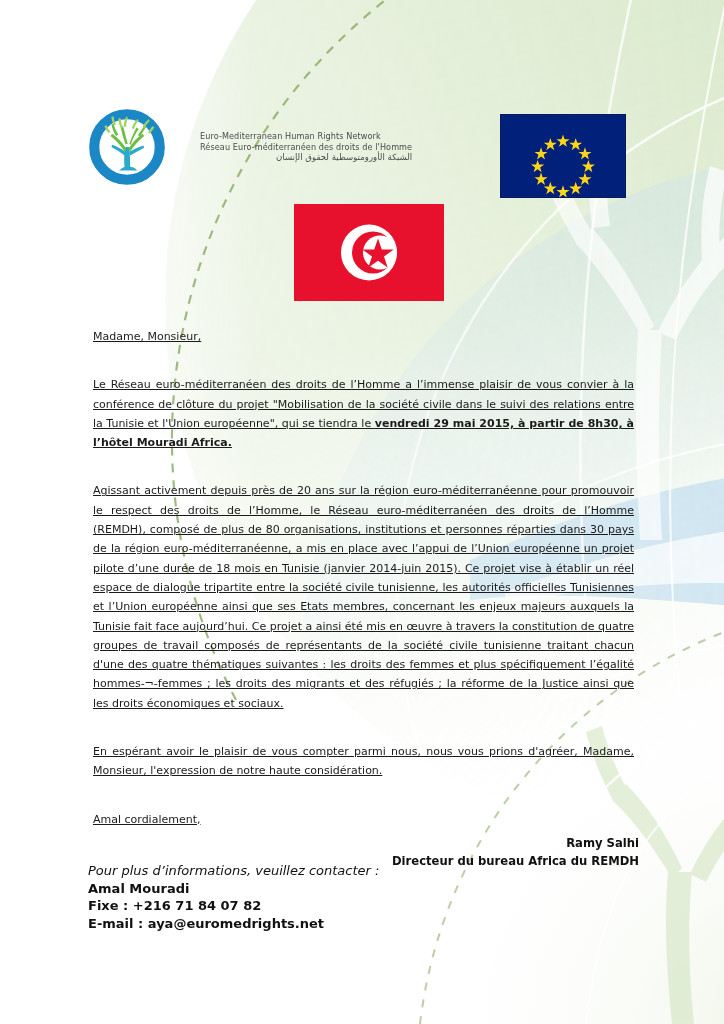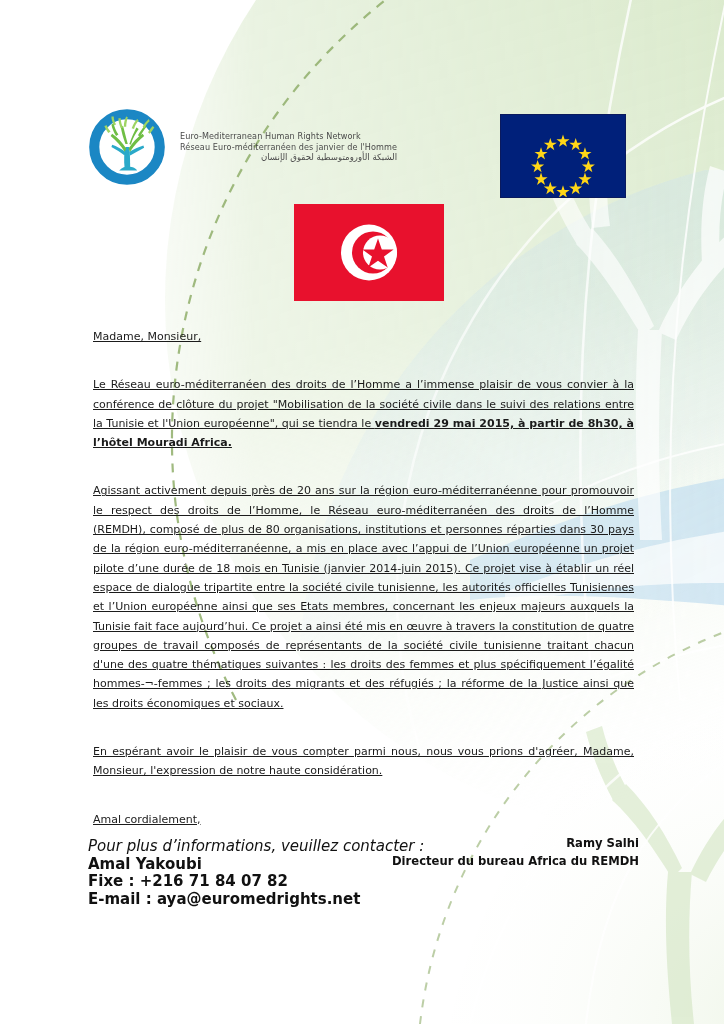--- a/index.html
+++ b/index.html
@@ -45,20 +45,21 @@
     display: flex;
     flex-direction: column;
     justify-content: center;
     line-height: 1.28;
   }
   .logo-text span {
     font-size: 8.1px;
     color: #4a4a4a;
     letter-spacing: .1px;
     white-space: nowrap;
+    margin-left: 20px;
   }
   .logo-text span.ar {
     font-size: 8.6px;
     direction: rtl;
     color: #4a4a4a;
   }
 
   .eu-flag {
     position: absolute;
     left: 500px;
@@ -104,22 +105,22 @@
     text-align: right;
     font-size: 11.6px;
     line-height: 18px;
     font-weight: bold;
     color: #111;
   }
 
   .contact {
     position: absolute;
     left: 88px;
-    top: 838px;
-    font-size: 15px;
+    top: 862px;
+    font-size: 13px;
     line-height: 17.6px;
     color: #111;
   }
   .contact .lead {
     font-style: italic;
     font-weight: normal;
   }
   .contact .strong { font-weight: bold; }
 </style>
 </head>
@@ -241,21 +242,21 @@
         <path d="M46 24 C46 19 47 15 49 11 L51 12 C50 16 49 20 49 24 Z"></path>
         <path d="M56 26 C58 21 60 17 63 14 L65 16 C62 19 60 23 59 27 Z"></path>
         <path d="M33 22 C31 18 30 14 30 11 L33 11 C33 14 34 18 36 21 Z"></path>
         <path d="M70 24 C72 20 75 17 78 14 L79 17 C76 19 74 23 72 26 Z"></path>
         <path d="M26 32 C24 29 22 26 21 23 L24 22 C25 25 27 28 29 30 Z"></path>
         <path d="M77 31 C79 28 81 25 83 23 L85 25 C83 28 81 31 79 33 Z"></path>
       </g>
     </svg>
     <div class="logo-text">
       <span>Euro-Mediterranean Human Rights Network</span>
-      <span>Réseau Euro-méditerranéen des janvier de l'Homme</span>
+      <span>Réseau Euro-méditerranéen des droits de l'Homme</span>
       <span class="ar">الشبكة الأورومتوسطية لحقوق الإنسان</span>
     </div>
   </div>
 
   <div class="eu-flag">
     <svg width="100%" height="100%" viewBox="0 0 126 84" aria-hidden="true">
       <rect x="0" y="0" width="126" height="84" fill="#00207a"></rect>
       <g fill="#ffd617">
         <polygon points="63,20 64.6,24.8 69.7,24.8 65.6,27.8 67.1,32.6 63,29.6 58.9,32.6 60.4,27.8 56.3,24.8 61.4,24.8"></polygon>
         <polygon points="76,23.5 77.6,28.3 82.7,28.3 78.6,31.3 80.1,36.1 76,33.1 71.9,36.1 73.4,31.3 69.3,28.3 74.4,28.3"></polygon>
@@ -304,18 +305,18 @@
     <p class="p salutation">Amal cordialement,</p>
 
     <div class="signature">
       <div>Ramy Salhi</div>
       <div>Directeur du bureau Africa du REMDH</div>
     </div>
   </div>
 
   <div class="contact">
     <div class="lead">Pour plus d’informations, veuillez contacter :</div>
-    <div class="strong">Amal Yakoubi</div>
+    <div class="strong">Amal Mouradi</div>
     <div class="strong">Fixe : +216 71 84 07 82</div>
     <div class="strong">E-mail : aya@euromedrights.net</div>
   </div>
 
 </div>
 
 </body></html>

